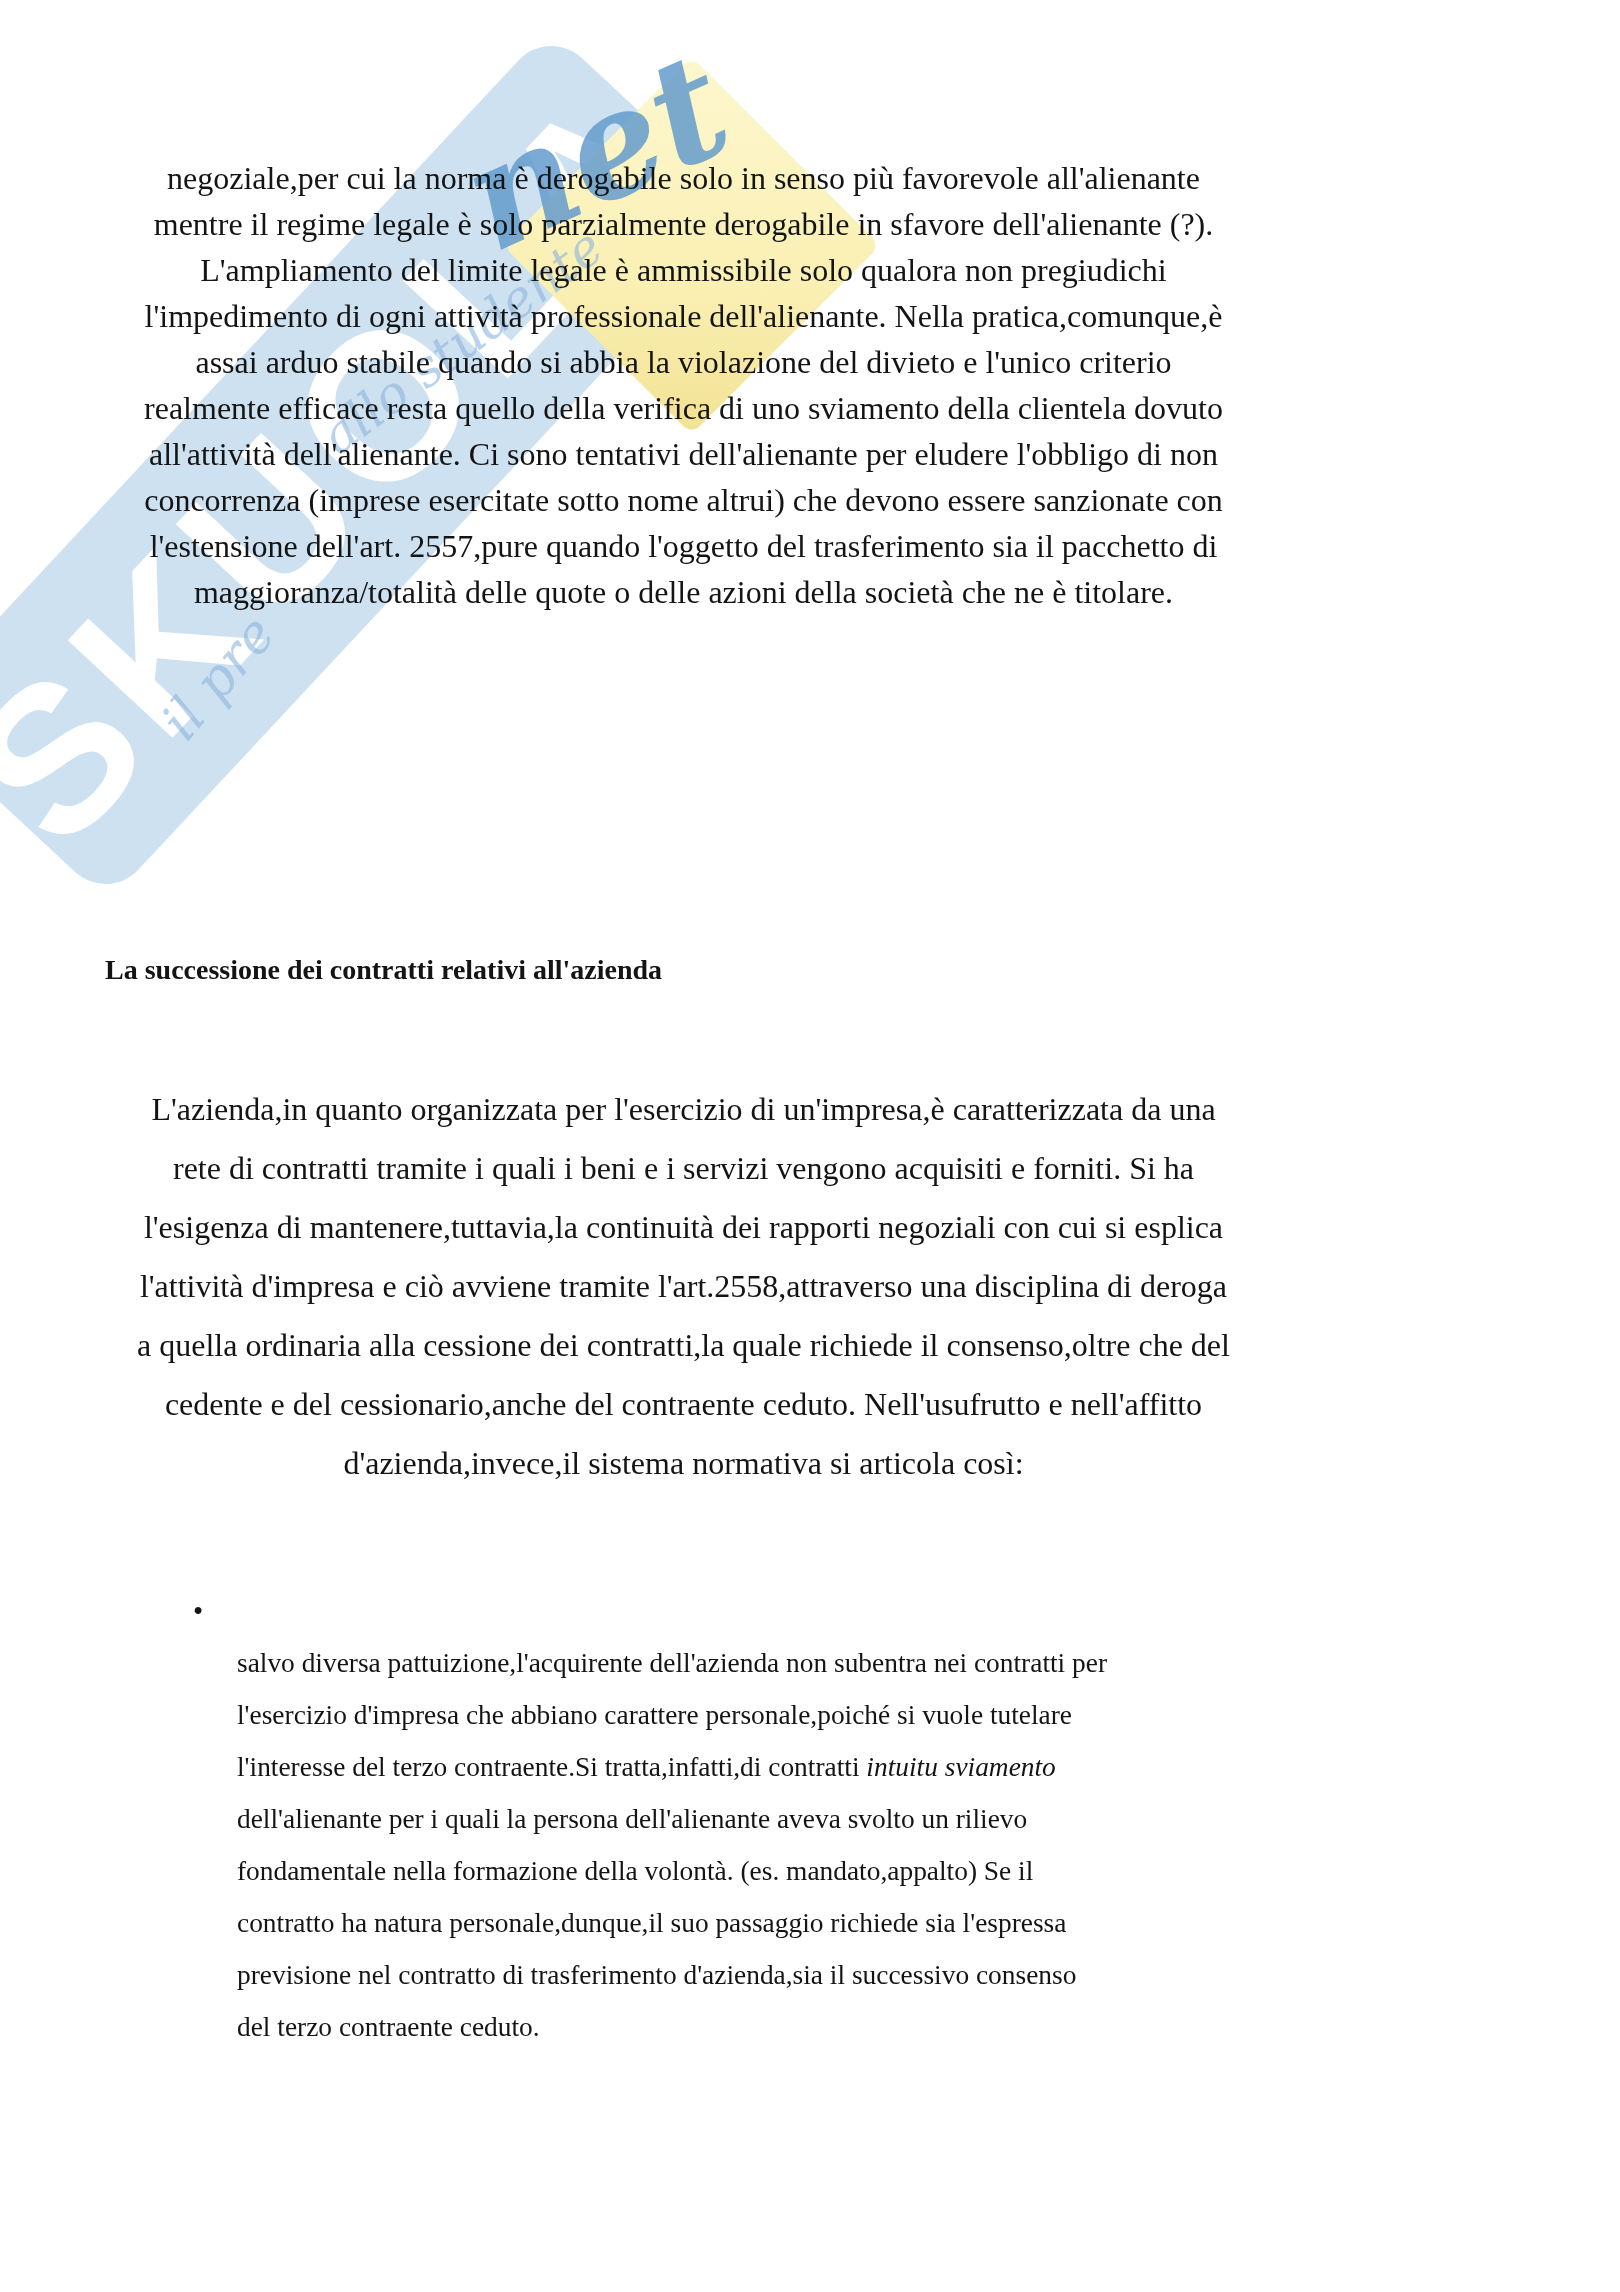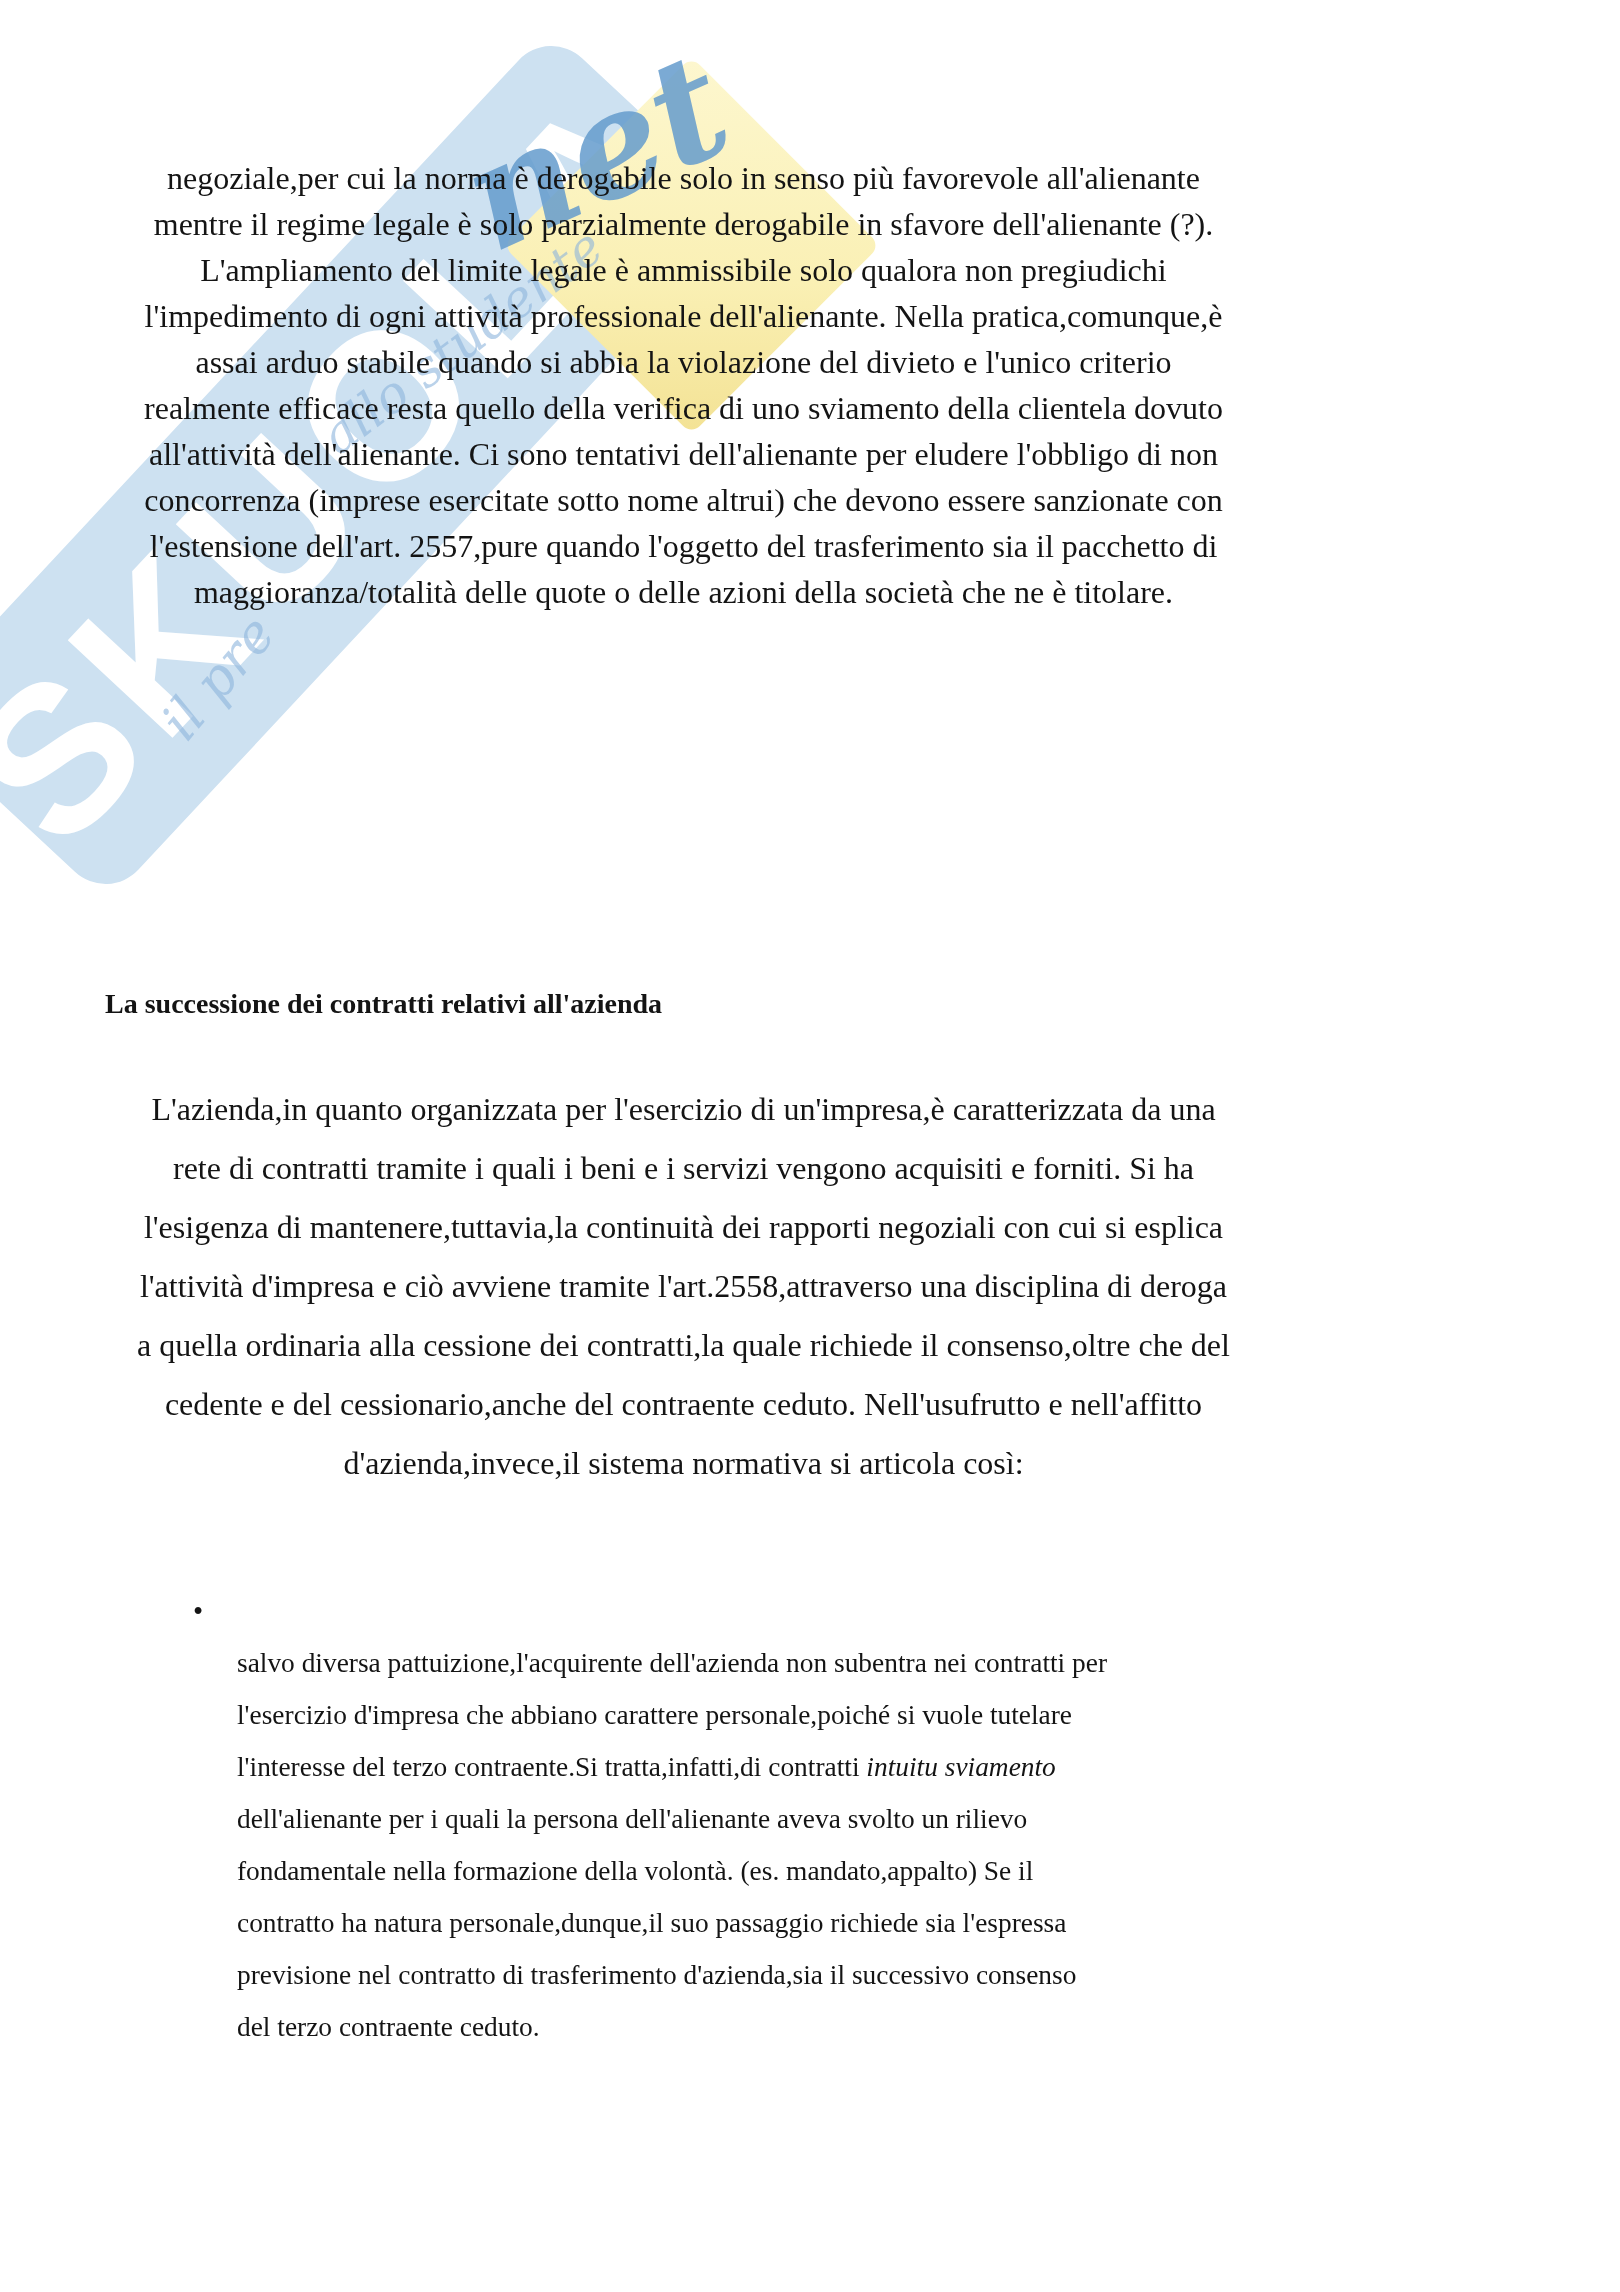--- a/index.html
+++ b/index.html
@@ -48,21 +48,21 @@
   }
 
   
   .content{position:absolute;inset:0;z-index:5;}
   .para{
     position:absolute;left:105px;width:1157px;
     font-size:32px;white-space:pre-line;text-align:center;
   }
   .para1{top:123px;line-height:46px;}
   .doc-heading{
-    position:absolute;left:105px;top:961px;width:1157px;
+    position:absolute;left:105px;top:927px;width:1157px;
     font-size:28px;font-weight:bold;line-height:39px;
   }
   .para2{top:1048px;line-height:59px;}
   .bullet-list{
     position:absolute;left:105px;top:1585px;width:1157px;
     margin:0;padding:0;list-style:none;
   }
   .bullet-item{
     position:relative;padding-left:132px;
     font-size:27.4px;line-height:52px;white-space:pre-line;

